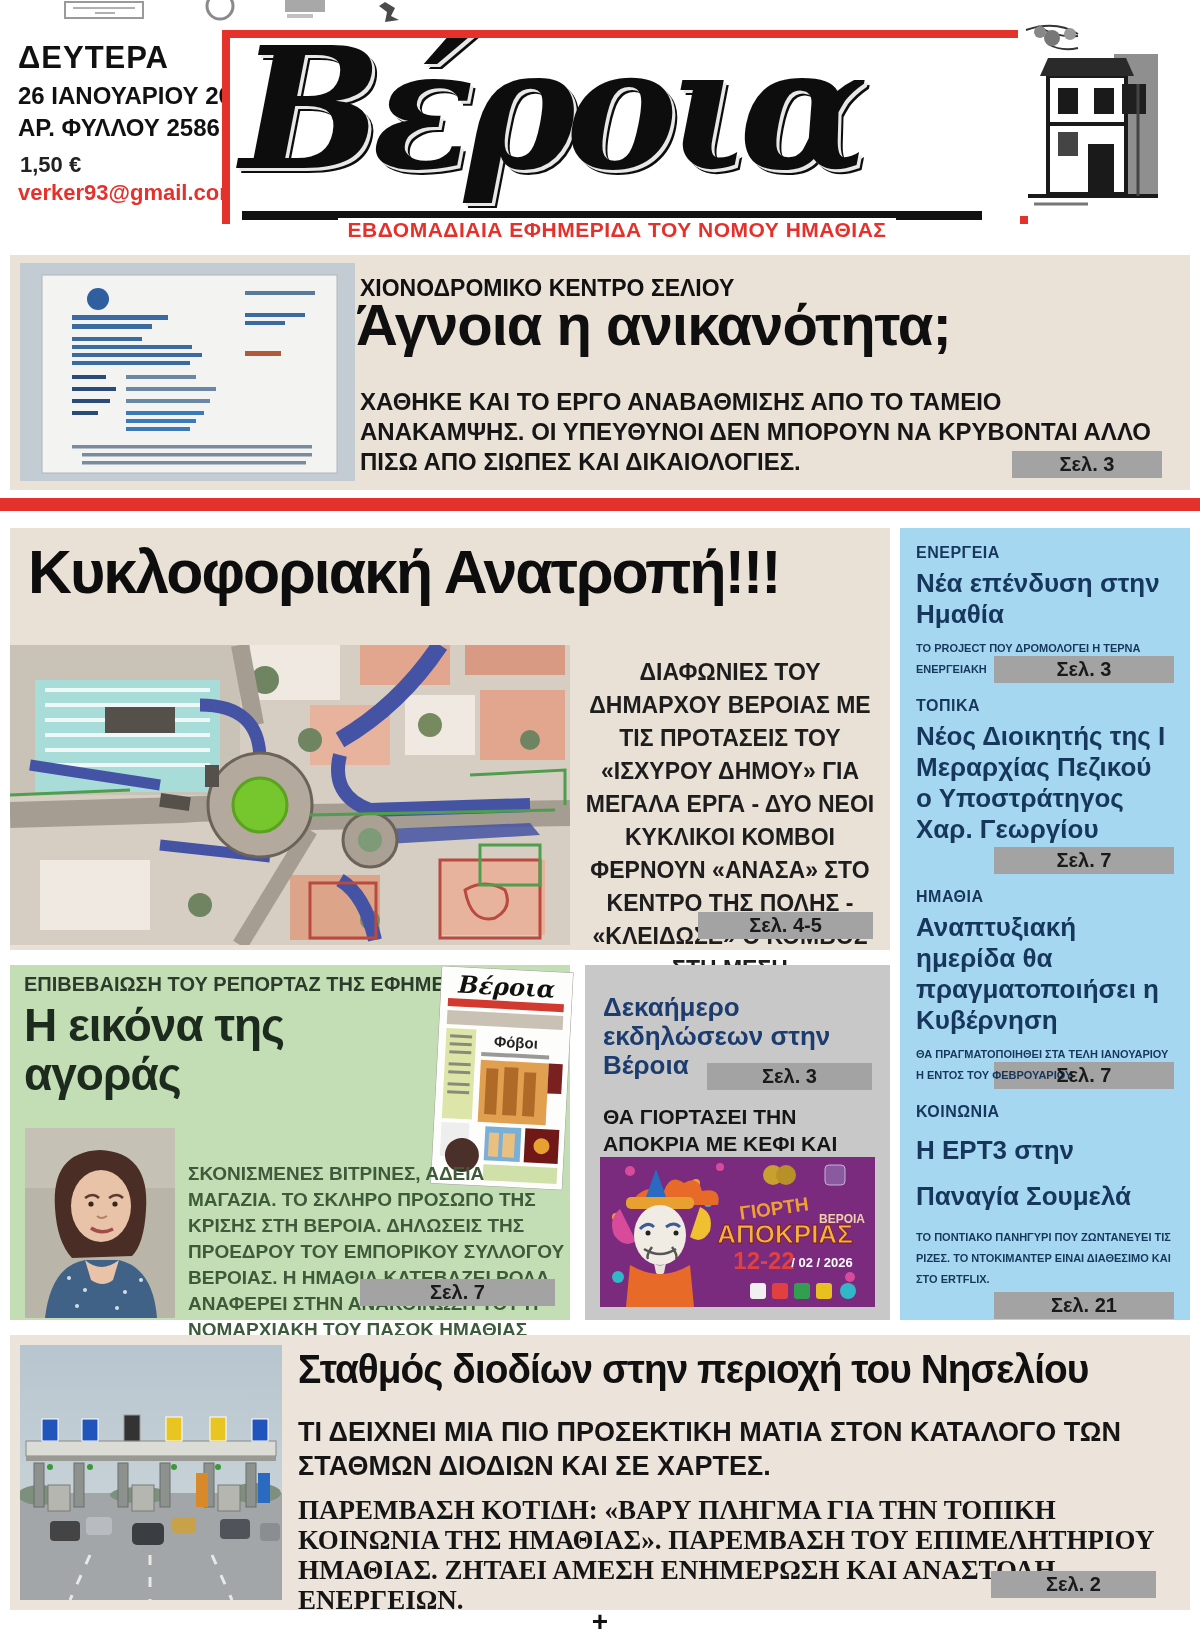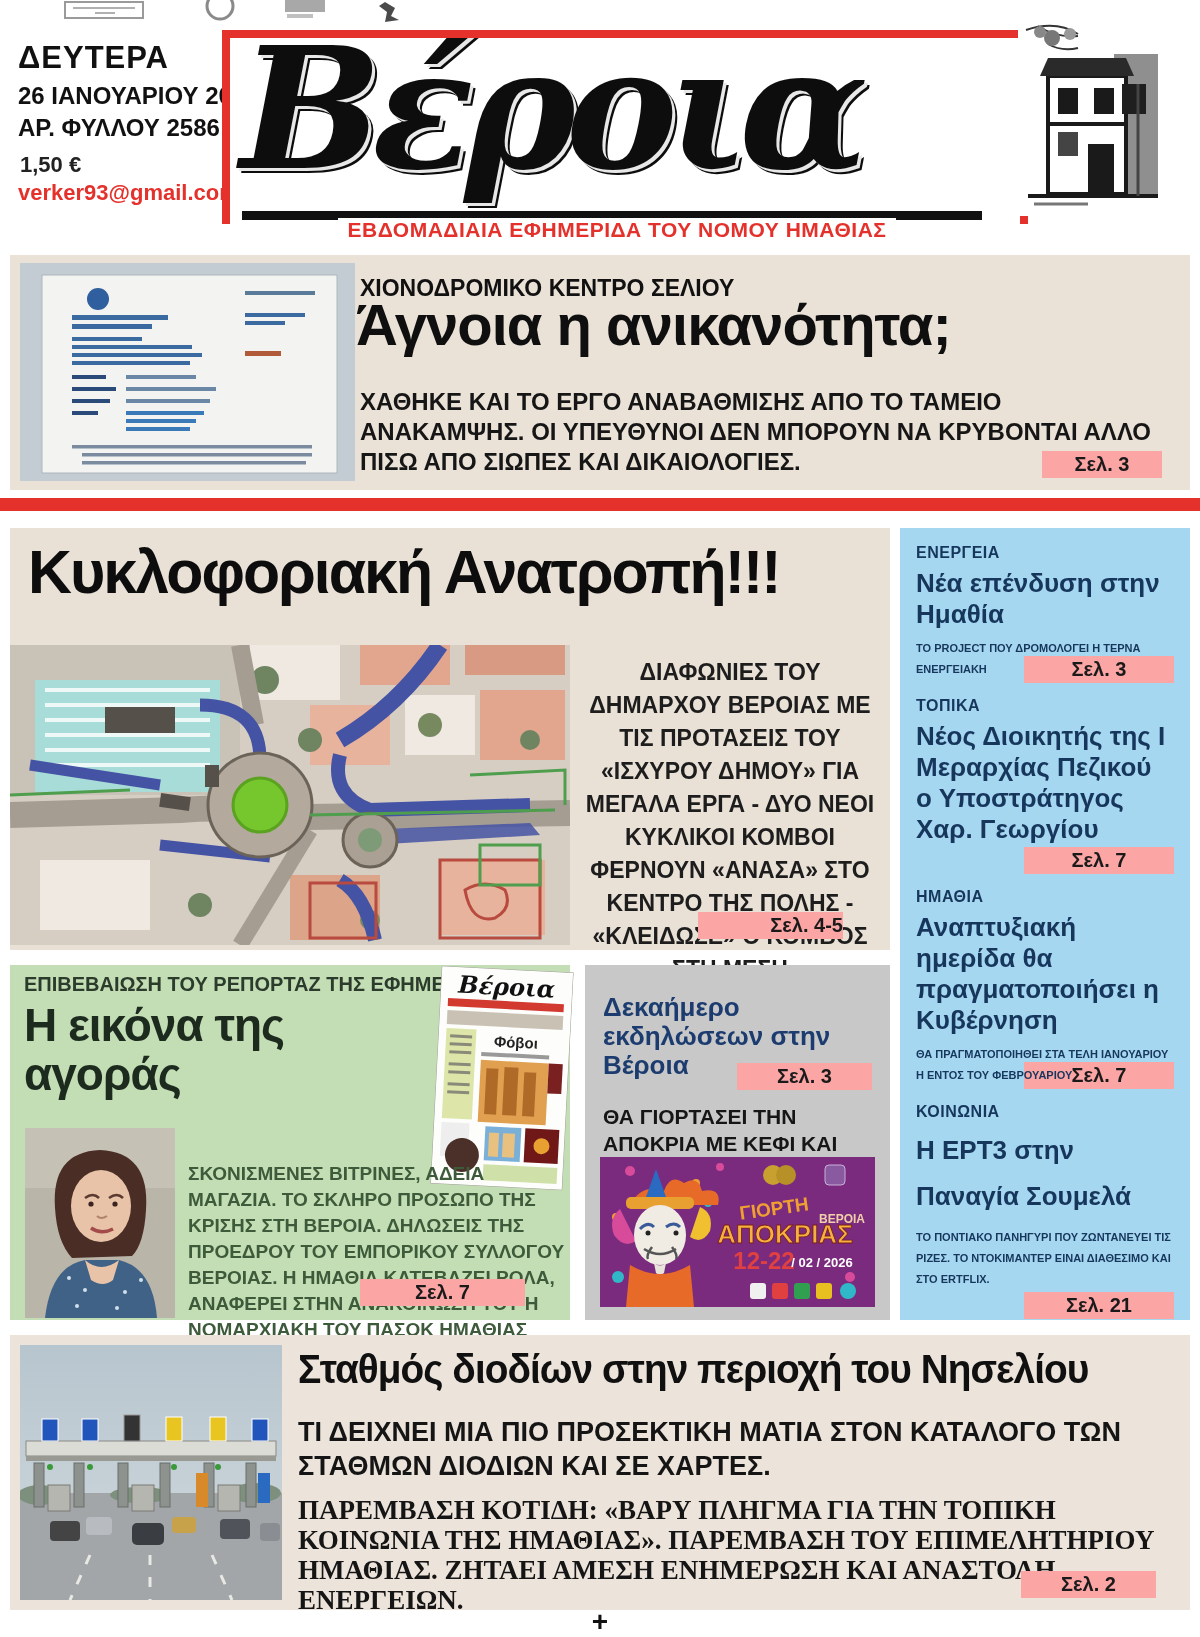--- a/index.html
+++ b/index.html
@@ -15,37 +15,37 @@
 
   
   .masthead-box{left:222px;top:30px;width:790px;height:186px;background:#fff;border-top:8px solid #e5312b;border-left:8px solid #e5312b;border-right:8px solid #e5312b;overflow:hidden;}
   .masthead-title{position:absolute;left:10px;top:-28px;width:100%;font-family:"DejaVu Serif",serif;font-style:italic;font-weight:700;font-size:168px;color:#0d0d0d;letter-spacing:-10px;text-shadow:3px 3px 0 #e8e8e8,5px 5px 0 #0d0d0d;white-space:nowrap;}
   .masthead-rule{position:absolute;left:12px;bottom:4px;width:740px;height:9px;background:#111;}
   .tagline-band{left:222px;top:216px;width:790px;height:27px;display:flex;align-items:center;}
   .tagline-band .bar{flex:1;background:#e5312b;}
   .tagline-text{background:#fff;color:#e5312b;font-size:21px;font-weight:700;padding:0 10px;display:flex;align-items:center;white-space:nowrap;letter-spacing:0.5px;}
 
   
-  .chip{background:#fca5a5;color:#1a1a1a;font-weight:700;font-size:20px;text-align:center;padding:2px 0;}
+  .chip{background:#a3a3a3;color:#1a1a1a;font-weight:700;font-size:20px;text-align:center;padding:2px 15px;}
 
   
   .top-story{left:10px;top:255px;width:1180px;height:235px;background:#eae1d7;}
   .ts-kicker{left:350px;top:20px;font-size:23px;font-weight:700;color:#111;}
   .ts-headline{left:346px;top:36px;font-size:58px;font-weight:700;color:#0f0f0f;letter-spacing:-1px;}
   .ts-summary{left:350px;top:132px;width:810px;font-size:24px;font-weight:700;color:#161616;line-height:30px;}
   .ts-chip{right:28px;top:196px;width:120px;}
 
   
   .red-rule{left:0;top:498px;width:1200px;height:13px;background:#e5312b;}
 
   
   .main-box{left:10px;top:528px;width:880px;height:422px;background:#e9e0d6;}
   .main-headline{left:18px;top:8px;width:850px;font-size:62px;font-weight:700;color:#0d0d0d;letter-spacing:-2px;white-space:nowrap;transform:scaleX(.98);transform-origin:left;}
   .main-summary{left:566px;top:128px;width:308px;font-size:23px;font-weight:700;color:#1d1d1d;text-align:center;line-height:33px;}
-  .main-chip{left:688px;top:384px;width:145px;text-align:right;}
+  .main-chip{left:688px;top:384px;width:145px;}
 
   
   .sidebar{left:900px;top:528px;width:290px;height:792px;background:#a6d7f0;box-sizing:border-box;padding:16px 16px 10px 16px;color:#16365c;}
   .side-cat{font-size:16px;font-weight:700;letter-spacing:0.5px;margin-top:14px;}
   .side-cat.first{margin-top:0;}
   .side-head{font-size:26px;font-weight:700;line-height:31px;margin-top:6px;}
   .side-head.spread{line-height:46px;}
   .side-sum{font-size:11px;font-weight:700;line-height:21px;margin-top:8px;}
   .side-chip{width:150px;margin:2px 0 6px auto;}
   .side-chip.overlap{margin-top:-24px;margin-bottom:8px;}

